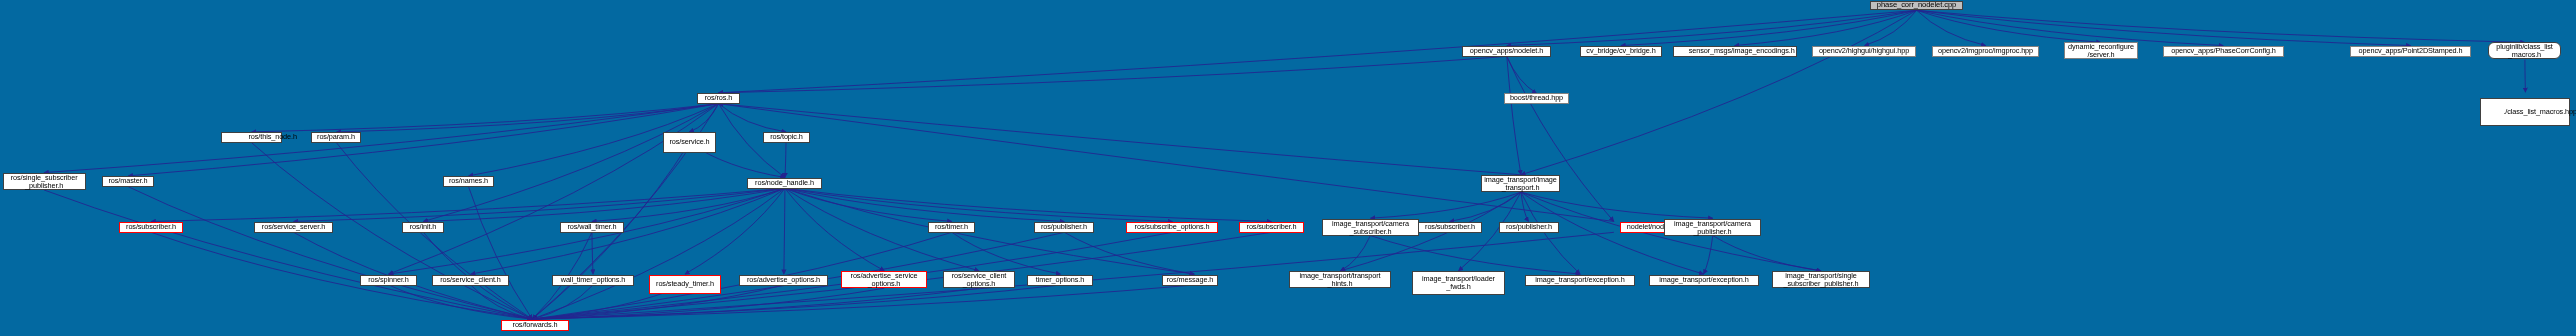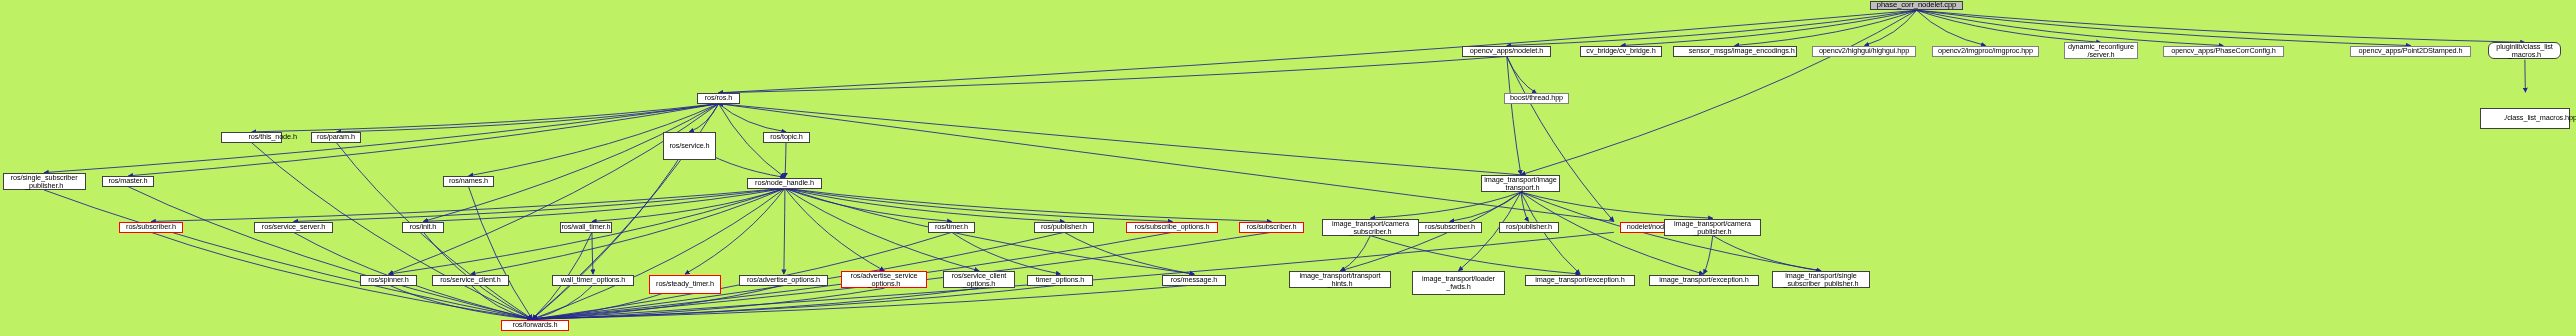--- a/index.html
+++ b/index.html
@@ -1,21 +1,21 @@
 <!DOCTYPE html>
 <html style="font-size:8.7px"><head>
 <meta charset="utf-8">
 <title>phase_corr_nodelet.cpp include dependency graph</title>
 <style>
   html,body{margin:0;padding:0;background:#ffffff;}
   #canvas{
     position:relative;
     width:2576px;
     height:336px;
-    background:#bef264;
+    background:#0369a1;
     font-family:"Liberation Sans", sans-serif;
     overflow:hidden;
   }
   #edges{
     position:absolute;
     left:0; top:0;
     width:2576px; height:336px;
     pointer-events:none;
   }
   .node{
@@ -150,38 +150,38 @@
       <div class="node dark" style="left: 1580px; top: 46px; width: 82px; height: 11px;">cv_bridge/cv_bridge.h</div>
       <div class="node dark" style="left: 1673px; top: 46px; width: 124px; height: 11px; padding-left: 15px;">sensor_msgs/image_encodings.h</div>
       <div class="node" style="left: 1812px; top: 46px; width: 104px; height: 11px;">opencv2/highgui/highgui.hpp</div>
       <div class="node" style="left: 1932px; top: 46px; width: 107px; height: 11px;">opencv2/imgproc/imgproc.hpp</div>
       <div class="node" style="left: 2064px; top: 42px; width: 74px; height: 17.4px;">dynamic_reconfigure
 /server.h</div>
       <div class="node" style="left: 2163px; top: 46px; width: 121px; height: 11px;">opencv_apps/PhaseCorrConfig.h</div>
       <div class="node" style="left: 2350px; top: 46px; width: 121px; height: 11px;">opencv_apps/Point2DStamped.h</div>
       <div class="node dark" style="left: 2488px; top: 42px; width: 73px; height: 17.4px; border-radius: 6px;">pluginlib/class_list
 _macros.h</div>
-      <div class="node dark" style="left: 2480px; top: 108px; width: 90px; height: 21px; padding-left: 32px;">./class_list_macros.hpp</div>
+      <div class="node dark" style="left: 2480px; top: 98px; width: 90px; height: 28px; padding-left: 32px;">./class_list_macros.hpp</div>
       <div class="node" style="left: 1504px; top: 93px; width: 65px; height: 11px;">boost/thread.hpp</div>
       <div class="node dark" style="left: 697px; top: 93px; width: 43px; height: 11px;">ros/ros.h</div>
       <div class="node dark" style="left: 1481px; top: 175px; width: 79px; height: 17.4px;">image_transport/image
 _transport.h</div>
-      <div class="node dark" style="left: 663px; top: 132px; width: 53px; height: 28px;">ros/service.h</div>
+      <div class="node dark" style="left: 663px; top: 132px; width: 53px; height: 21px;">ros/service.h</div>
       <div class="node dark" style="left: 763px; top: 132px; width: 47px; height: 11px;">ros/topic.h</div>
       <div class="node dark" style="left: 221px; top: 132px; width: 61px; height: 11px; padding-left: 44px;">ros/this_node.h</div>
       <div class="node dark" style="left: 311px; top: 132px; width: 50px; height: 11px;">ros/param.h</div>
       <div class="node dark" style="left: 443px; top: 176px; width: 51px; height: 11px;">ros/names.h</div>
       <div class="node dark" style="left: 747px; top: 178px; width: 75px; height: 11px;">ros/node_handle.h</div>
       <div class="node dark" style="left: 2.7px; top: 173px; width: 83px; height: 17.4px;">ros/single_subscriber
 _publisher.h</div>
       <div class="node dark" style="left: 102px; top: 176px; width: 52px; height: 11px;">ros/master.h</div>
       <div class="node red" style="left: 119px; top: 222px; width: 64px; height: 11px;">ros/subscriber.h</div>
       <div class="node dark" style="left: 254px; top: 222px; width: 79px; height: 11px;">ros/service_server.h</div>
       <div class="node dark" style="left: 402px; top: 222px; width: 42px; height: 11px;">ros/init.h</div>
-      <div class="node dark" style="left: 560px; top: 222px; width: 52px; height: 11px;">ros/wall_timer.h</div>
+      <div class="node dark" style="left: 560px; top: 222px; width: 64px; height: 11px;">ros/wall_timer.h</div>
       <div class="node dark" style="left: 928px; top: 222px; width: 47px; height: 11px;">ros/timer.h</div>
       <div class="node dark" style="left: 1034px; top: 222px; width: 60px; height: 11px;">ros/publisher.h</div>
       <div class="node red" style="left: 1126px; top: 222px; width: 92px; height: 11px;">ros/subscribe_options.h</div>
       <div class="node red" style="left: 1239px; top: 222px; width: 65px; height: 11px;">ros/subscriber.h</div>
       <div class="node dark" style="left: 1322px; top: 219px; width: 97px; height: 17.4px;">image_transport/camera
 _subscriber.h</div>
       <div class="node dark" style="left: 1418px; top: 222px; width: 64px; height: 11px;">ros/subscriber.h</div>
       <div class="node dark" style="left: 1499px; top: 222px; width: 60px; height: 11px;">ros/publisher.h</div>
       <div class="node red" style="left: 1580px; top: 222px; width: 68px; height: 11px; margin-left: 40px;">nodelet/nodelet.h</div>
       <div class="node dark" style="left: 1664px; top: 219px; width: 97px; height: 17.4px;">image_transport/camera
@@ -189,21 +189,21 @@
       <div class="node dark" style="left: 360px; top: 275px; width: 57px; height: 11px;">ros/spinner.h</div>
       <div class="node dark" style="left: 432px; top: 275px; width: 77px; height: 11px; text-align: right;">ros/service_client.h</div>
       <div class="node dark" style="left: 552px; top: 275px; width: 82px; height: 11px;">wall_timer_options.h</div>
       <div class="node red" style="left: 649px; top: 275px; width: 72px; height: 19px;">ros/steady_timer.h</div>
       <div class="node dark" style="left: 739px; top: 275px; width: 89px; height: 11px;">ros/advertise_options.h</div>
       <div class="node red" style="left: 841px; top: 271px; width: 86px; height: 17.4px;">ros/advertise_service
 _options.h</div>
       <div class="node dark" style="left: 943px; top: 271px; width: 72px; height: 17.4px;">ros/service_client
 _options.h</div>
       <div class="node dark" style="left: 1027px; top: 275px; width: 66px; height: 11px;">timer_options.h</div>
-      <div class="node dark" style="left: 1162px; top: 275px; width: 64px; height: 11px; text-align: center;">ros/message.h</div>
+      <div class="node dark" style="left: 1162px; top: 275px; width: 56px; height: 11px; text-align: center;">ros/message.h</div>
       <div class="node dark" style="left: 1289px; top: 271px; width: 102px; height: 17.4px;">image_transport/transport
 _hints.h</div>
       <div class="node dark" style="left: 1412px; top: 271px; width: 93px; height: 24px;">image_transport/loader
 _fwds.h</div>
       <div class="node dark" style="left: 1525px; top: 275px; width: 110px; height: 11px;">image_transport/exception.h</div>
       <div class="node dark" style="left: 1649px; top: 275px; width: 110px; height: 11px;">image_transport/exception.h</div>
       <div class="node dark" style="left: 1772px; top: 271px; width: 98px; height: 17.4px;">image_transport/single
 _subscriber_publisher.h</div>
       <div class="node red" style="left: 501px; top: 320px; width: 68px; height: 11px;">ros/forwards.h</div>
     </div>

